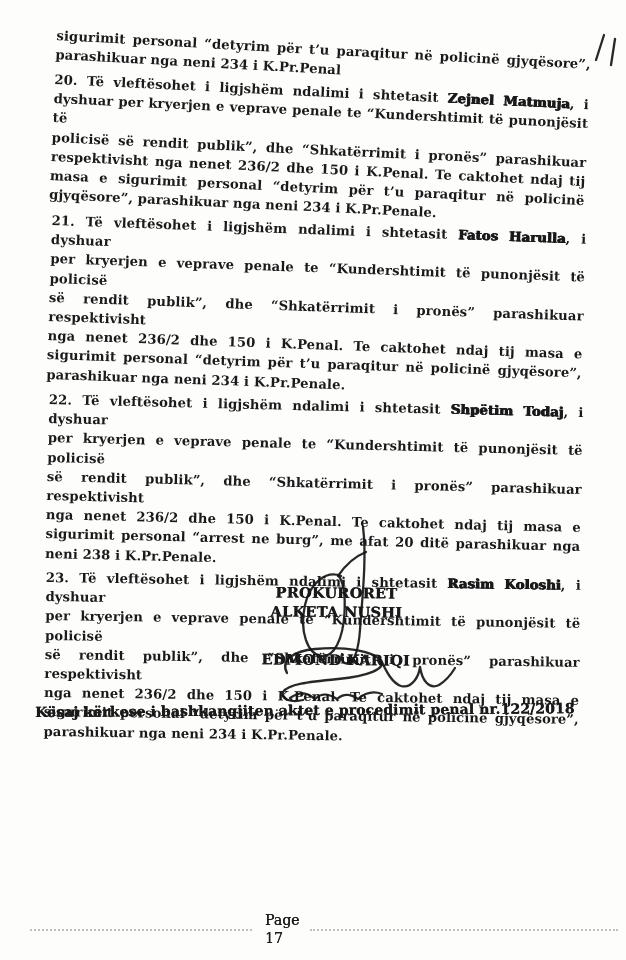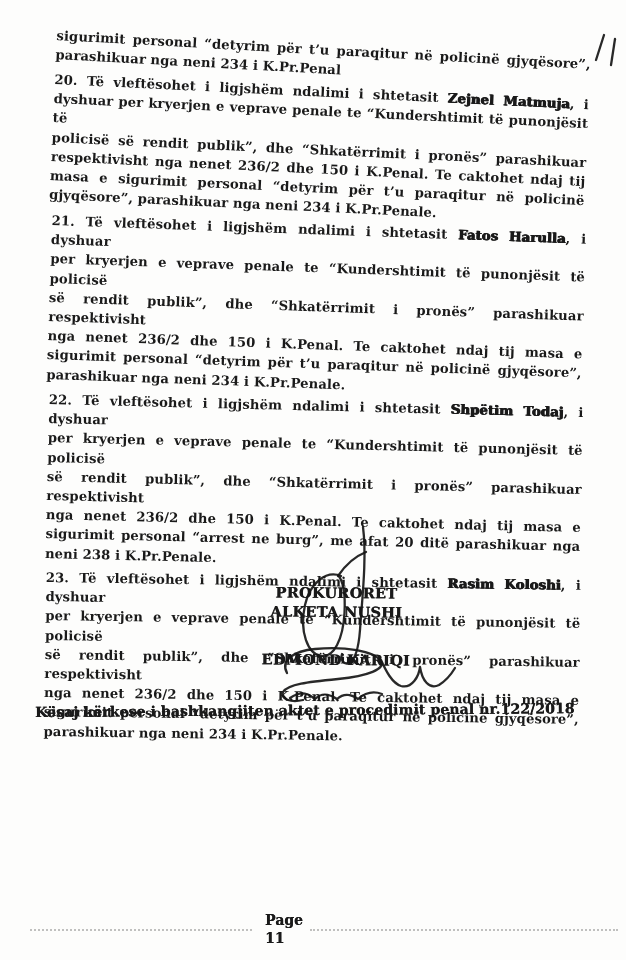--- a/index.html
+++ b/index.html
@@ -49,21 +49,21 @@
   
   .attachment{
     position:absolute;left:35px;top:704px;
     font-size:14px;font-weight:bold;letter-spacing:.1px;
     text-shadow:.3px 0 0 currentColor;
     transform:rotate(-.4deg);transform-origin:0 0;
   }
   
   .footer-text{
     position:absolute;left:265px;top:911px;
-    font-size:14px;font-weight:bold;line-height:18px;
+    font-size:14px;font-weight:normal;line-height:18px;
     text-shadow:.3px 0 0 currentColor;
   }
   .rule{position:absolute;height:0;border-top:2px dotted var(--footer-rule);opacity:.55;}
   .rule.l{left:30px;top:929px;width:222px;}
   .rule.r{left:310px;top:929px;width:308px;}
   
   .ink-overlay{position:absolute;left:0;top:0;pointer-events:none;}
   .ink-overlay path{fill:none;stroke:#161616;stroke-width:2.3;stroke-linecap:round;stroke-linejoin:round;opacity:.92;}
 </style>
 </head>
@@ -119,21 +119,21 @@
     </div>
 
     <div class="attachment">Kësaj kërkese i bashkangjiten aktet e procedimit penal nr.122/2018</div>
   </main>
 
   <footer>
     <div class="rule l"></div>
     <div class="rule r"></div>
     <div class="footer-text">
       <div>Page</div>
-      <div>11</div>
+      <div>17</div>
     </div>
   </footer>
 
   <svg class="ink-overlay" width="626" height="960" viewBox="0 0 626 960" aria-hidden="true">
     <g>
       <path d="M604 35 L596 60"></path>
       <path d="M615 39 L611 65"></path>
     </g>
     <g>
       <path d="M363 527 C367 558 362 600 360 630 C358.5 650 355 660 349 663 C344 665 340 660 342 654"></path>

